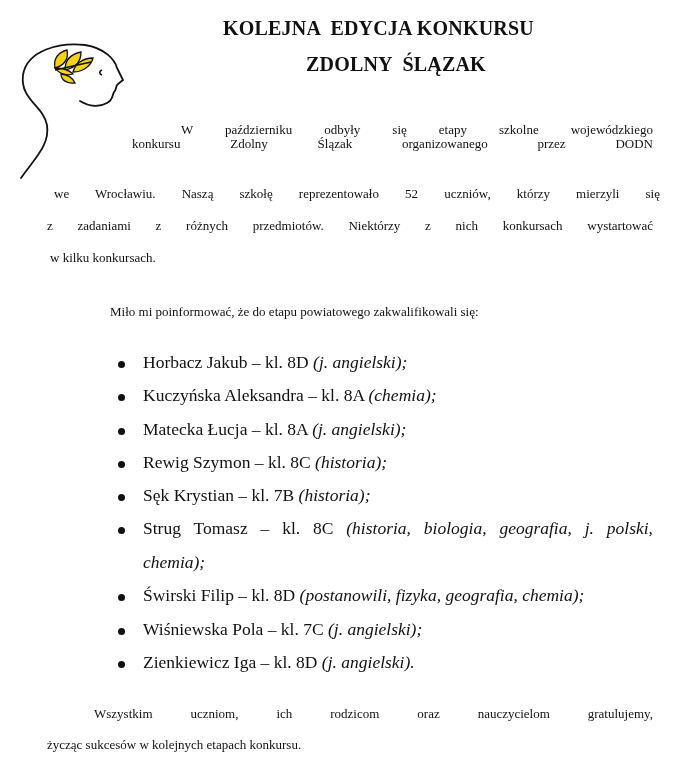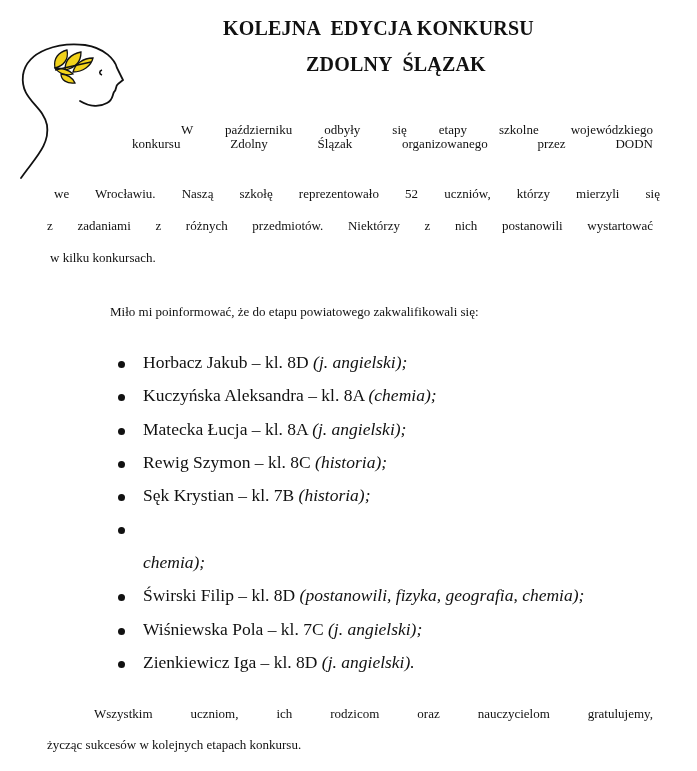--- a/index.html
+++ b/index.html
@@ -44,21 +44,21 @@
   <path d="M40 30 L 76 22" fill="none" stroke="#111" stroke-width="1.3"></path>
 </svg>
 
 <div class="title t1">KOLEJNA  EDYCJA KONKURSU</div>
 <div class="title t2">ZDOLNY  ŚLĄZAK</div>
 
 <div>
   <div class="line just" style="left:181px; top:122px; width:472px;">W październiku odbyły się etapy szkolne wojewódzkiego</div>
   <div class="line just" style="left:132px; top:136px; width:521px;">konkursu Zdolny Ślązak organizowanego przez DODN</div>
   <div class="line just" style="left:54px; top:186px; width:606px;">we Wrocławiu. Naszą szkołę reprezentowało 52 uczniów, którzy mierzyli się</div>
-  <div class="line just" style="left:47px; top:218px; width:606px;">z zadaniami z różnych przedmiotów. Niektórzy z nich postanowili wystartować</div>
+  <div class="line just" style="left:47px; top:218px; width:606px;">z zadaniami z różnych przedmiotów. Niektórzy z nich konkursach wystartować</div>
   <div class="line" style="left:50px; top:250px;">w kilku konkursach.</div>
 </div>
 
 <div class="line" style="left:110px; top:297px;margin-top:7px;">Miło mi poinformować, że do etapu powiatowego zakwalifikowali się:</div>
 
 <div>
   <div class="bullet-item" style="top:352px;">
     <span class="dot"></span>
     <span class="bullet-text"><span>Horbacz Jakub – kl. 8D </span><span class="it">(j. angielski);</span></span>
   </div>
@@ -73,20 +73,21 @@
   <div class="bullet-item" style="top:452px;">
     <span class="dot"></span>
     <span class="bullet-text"><span>Rewig Szymon – kl. 8C  </span><span class="it">(historia);</span></span>
   </div>
   <div class="bullet-item" style="top:485px;">
     <span class="dot"></span>
     <span class="bullet-text"><span>Sęk Krystian – kl. 7B </span><span class="it">(historia);</span></span>
   </div>
   <div class="bullet-item" style="top:518px; width:535px; height:60px;">
     <span class="dot"></span>
+    <span class="bullet-text" style="width:510px; text-align:justify; text-align-last:justify; white-space:nowrap;"><span>Strug Tomasz – kl. 8C </span><span class="it">(historia, biologia, geografia, j. polski,</span></span>
     <span class="bullet-text it" style="top:34px;">chemia);</span>
   </div>
   <div class="bullet-item" style="top:585px;">
     <span class="dot"></span>
     <span class="bullet-text"><span>Świrski Filip – kl. 8D </span><span class="it">(postanowili, fizyka, geografia, chemia);</span></span>
   </div>
   <div class="bullet-item" style="top:619px;">
     <span class="dot"></span>
     <span class="bullet-text"><span>Wiśniewska Pola – kl. 7C </span><span class="it">(j. angielski);</span></span>
   </div>

